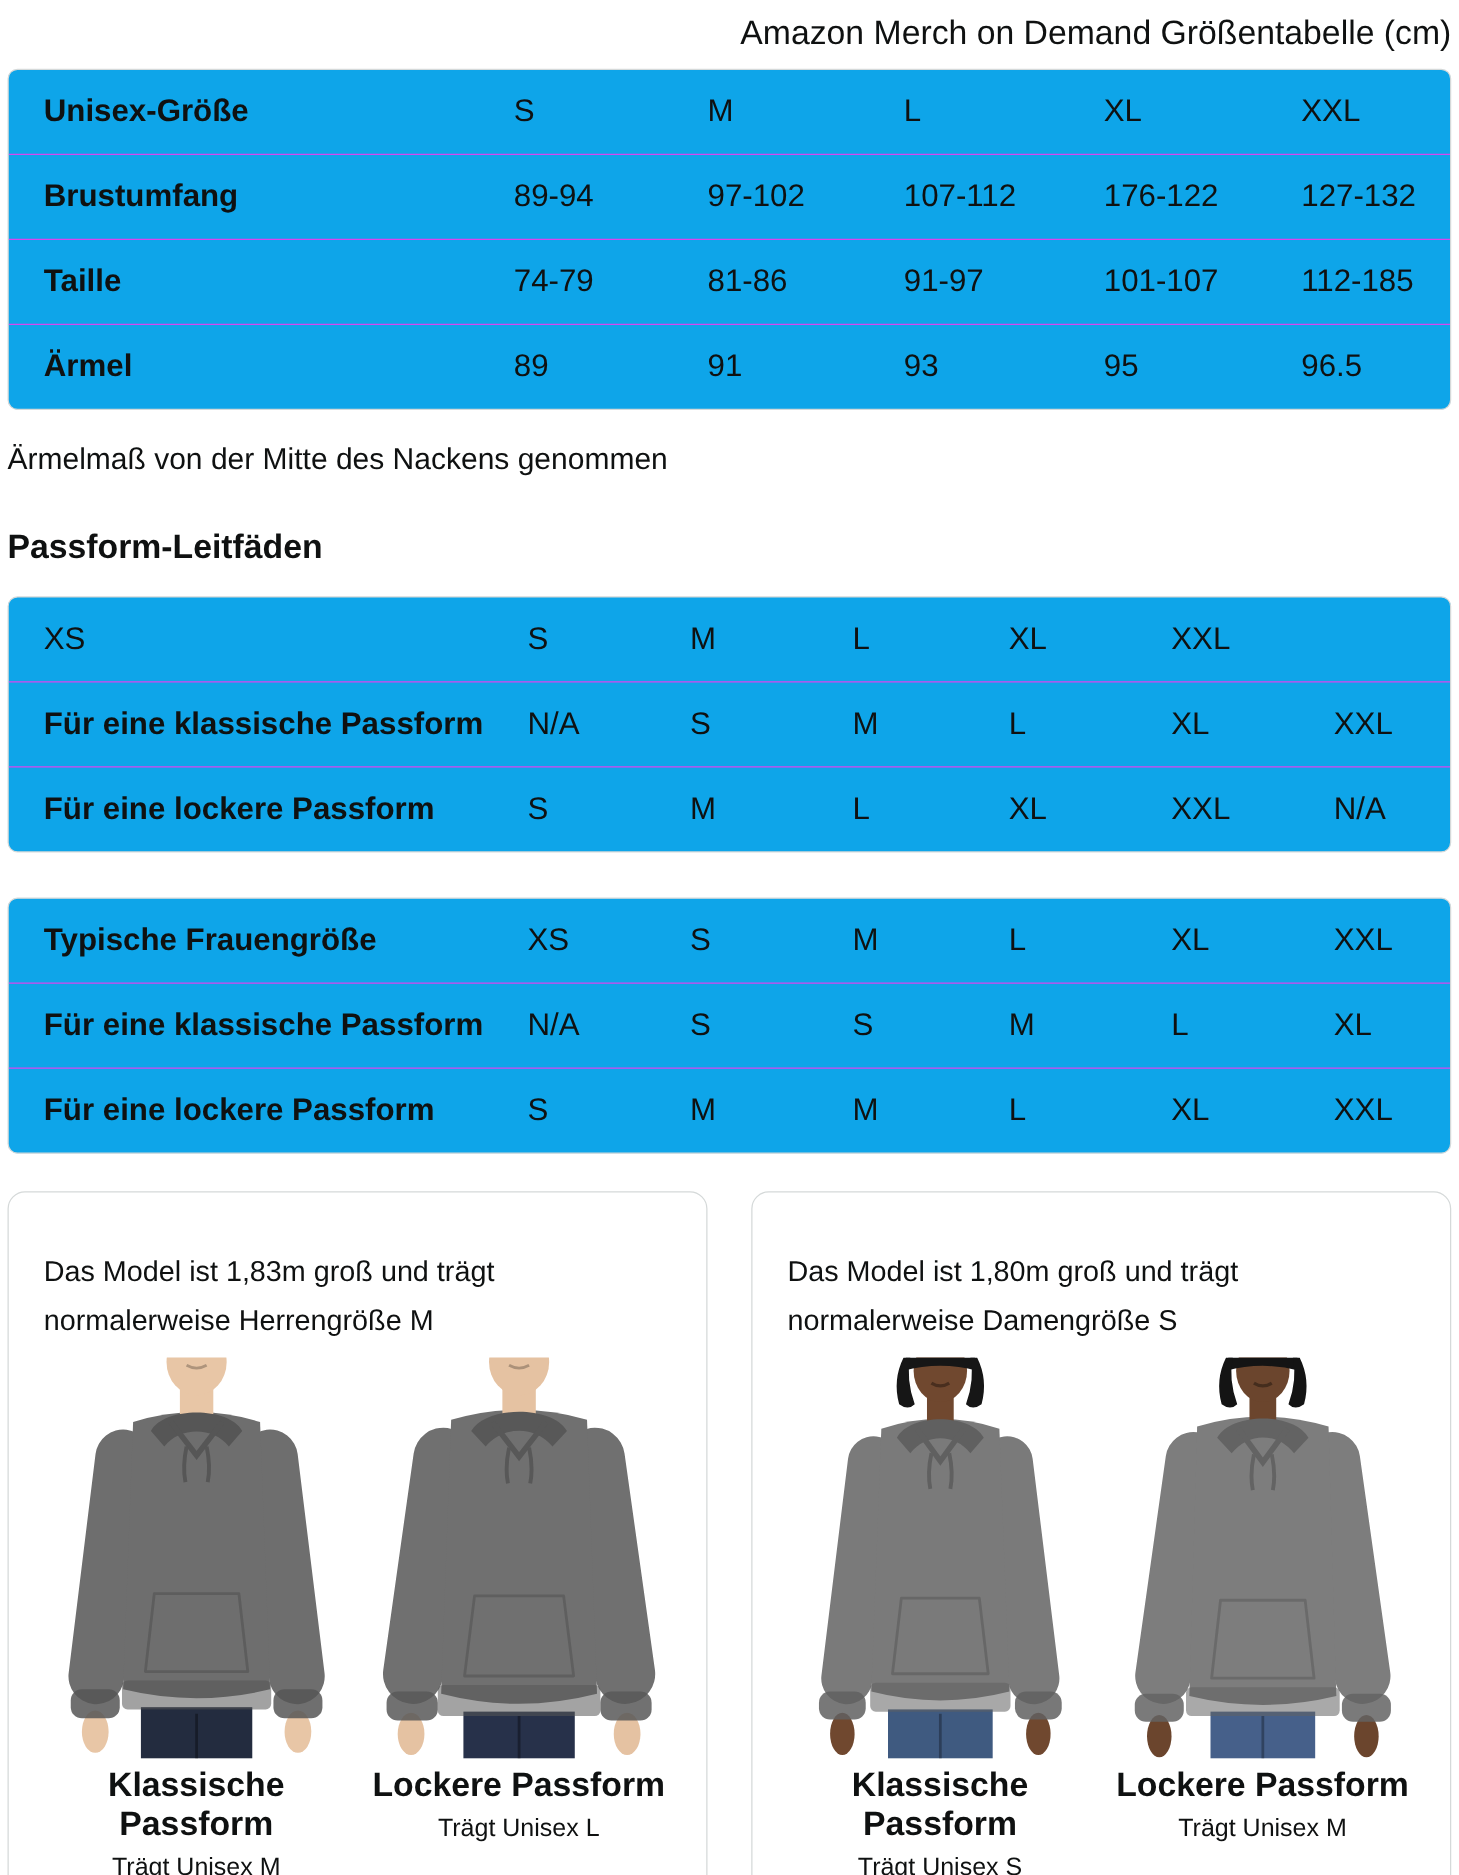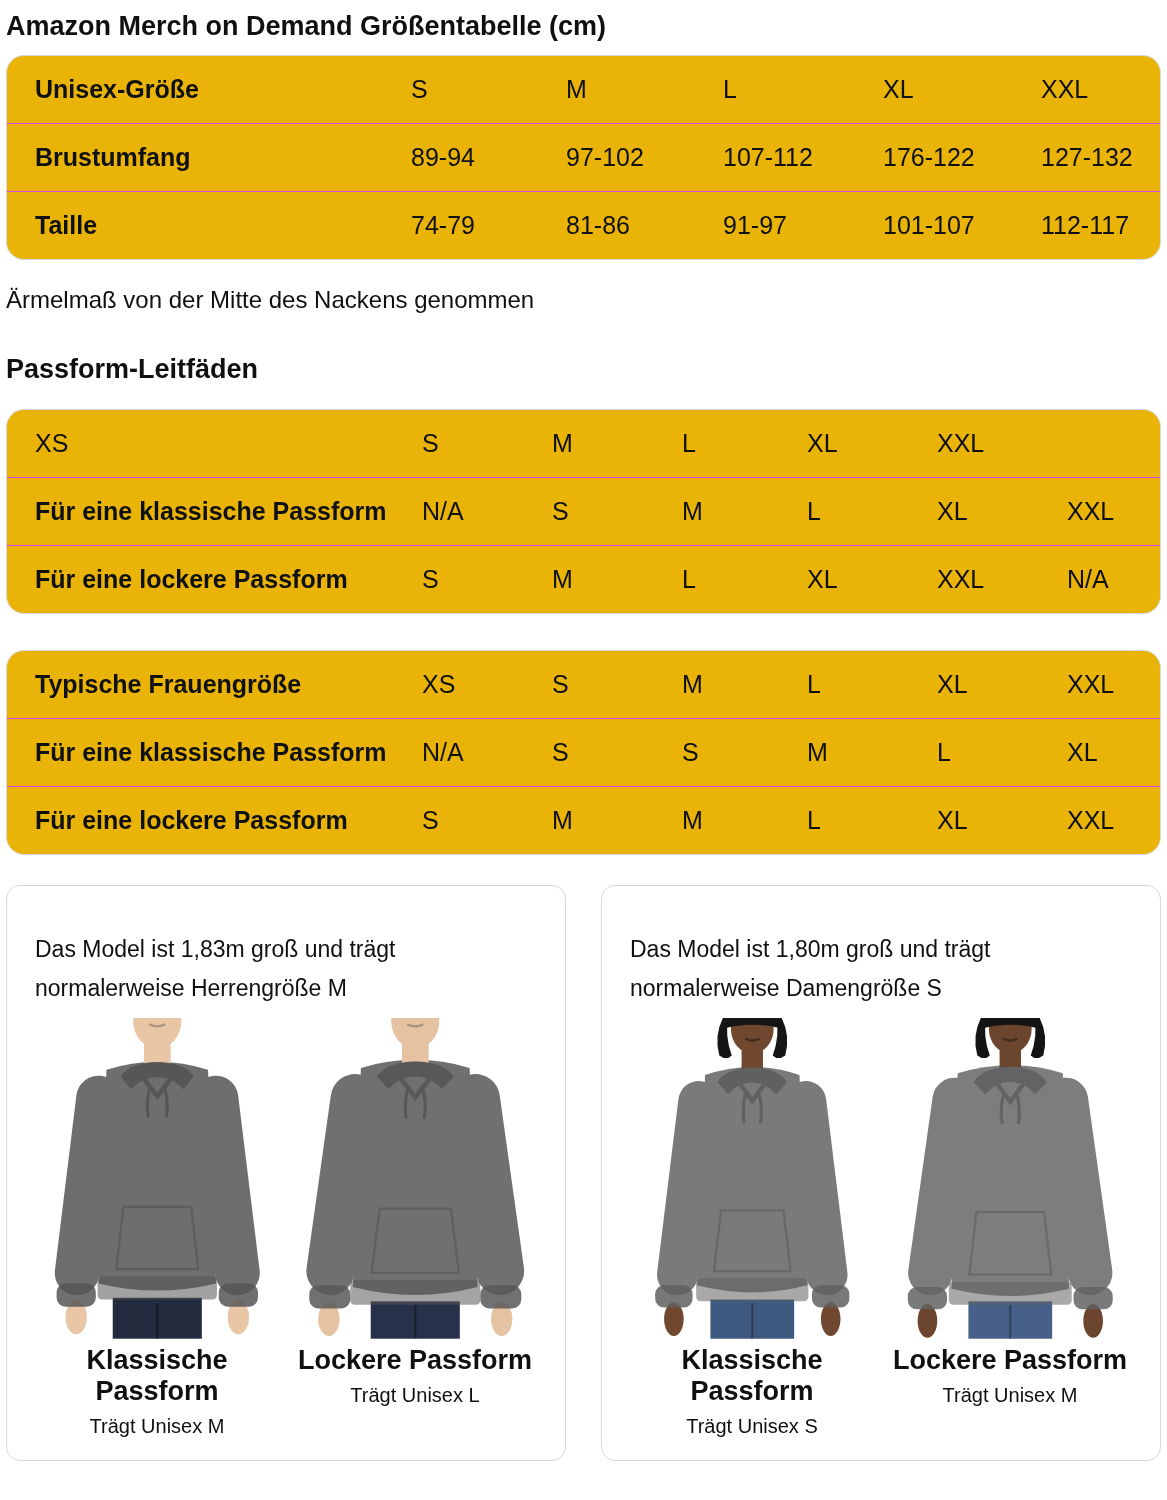--- a/index.html
+++ b/index.html
@@ -5,27 +5,27 @@
   html,body { margin:0; padding:0; background:#fff; }
   body {
     width:1167px;
     font-family:"Liberation Sans","DejaVu Sans",sans-serif;
     color:#0f1111;
     -webkit-font-smoothing:antialiased;
   }
   .page { padding:6px 6px 4px 6px; }
 
   .page-title {
-    font-size:27px; font-weight:700; line-height:32px;
-    margin:4px 0 13px 0; padding-left:0;
+    font-size:27px; font-weight:400; line-height:32px;
+    margin:4px 0 13px 0; padding-left:0;text-align:right;
   }
 
   .tbl {
-    border:1px solid #d5d9d9; border-radius:18px;
-    background:#eab308; overflow:hidden;
+    border:1px solid #d5d9d9; border-radius:8px;
+    background:#0ea5e9; overflow:hidden;
   }
   .trow {
     display:grid; align-items:center;
     min-height:67px; padding-left:28px;
     border-top:1px solid #d946ef;
   }
   .trow:first-child { border-top:none; }
   .cols5 { grid-template-columns:376px 155px 157px 160px 158px 1fr; }
   .cols6 { grid-template-columns:387px 130px 130px 125px 130px 130px 1fr; }
   .tlabel { font-size:25px; font-weight:700; }
@@ -78,21 +78,29 @@
       <div class="tcell">107-112</div>
       <div class="tcell">176-122</div>
       <div class="tcell">127-132</div>
     </div>
     <div class="trow cols5">
       <div class="tlabel">Taille</div>
       <div class="tcell">74-79</div>
       <div class="tcell">81-86</div>
       <div class="tcell">91-97</div>
       <div class="tcell">101-107</div>
-      <div class="tcell">112-117</div>
+      <div class="tcell">112-185</div>
+    </div>
+    <div class="trow cols5">
+      <div class="tlabel">Ärmel</div>
+      <div class="tcell">89</div>
+      <div class="tcell">91</div>
+      <div class="tcell">93</div>
+      <div class="tcell">95</div>
+      <div class="tcell">96.5</div>
     </div>
   </div>
 
   <div class="note">Ärmelmaß von der Mitte des Nackens genommen</div>
 
   <div class="section-heading">Passform-Leitfäden</div>
 
   <div class="tbl">
     <div class="trow cols6">
       <div class="tcell">XS</div>

